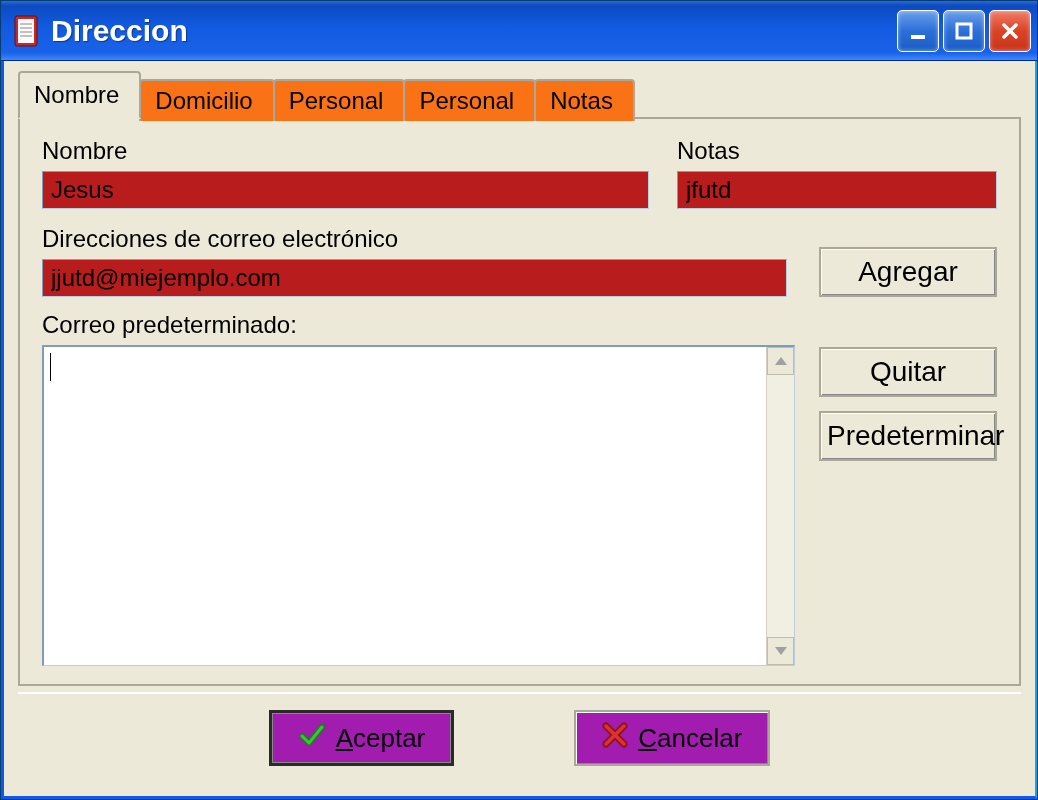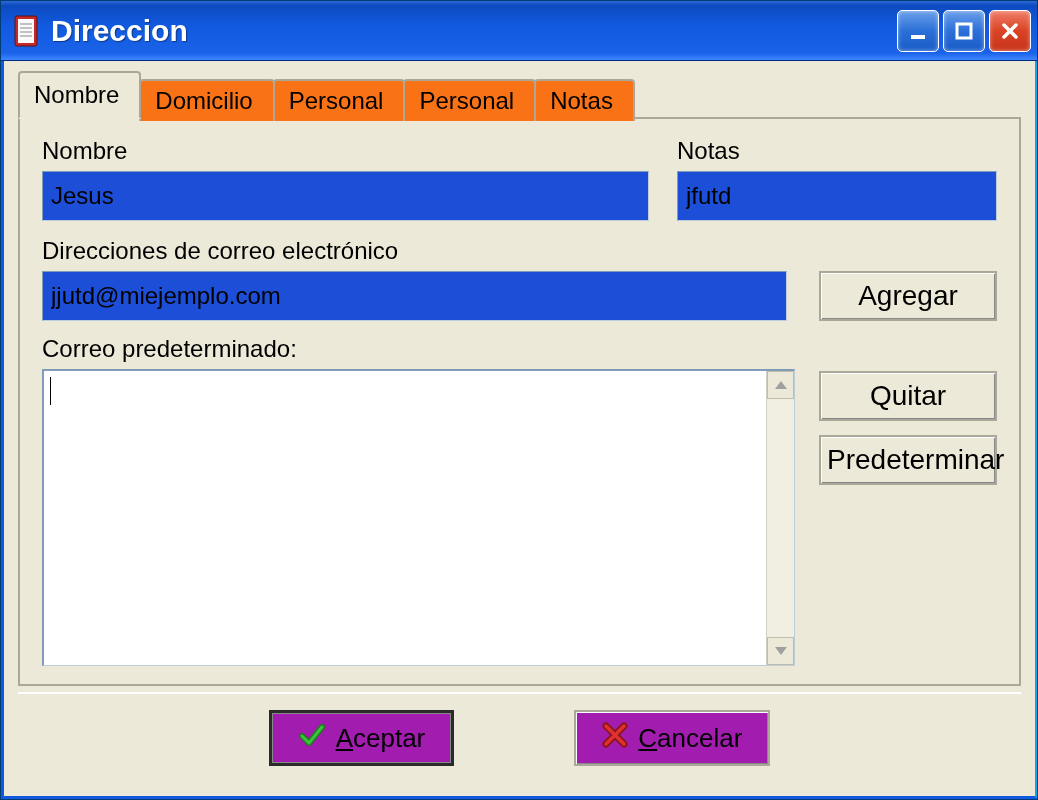--- a/index.html
+++ b/index.html
@@ -128,26 +128,26 @@
     flex-direction: column;
   }
   .field.name { flex: 1; }
   .field.nick { width: 320px; }
   .label {
     font-size: 24px;
     margin-bottom: 6px;
     color: #000;
   }
   .text-input {
-    height: 50px;
+    height: 38px;
     border-top: 1px solid #7f9db9;
     border-left: 1px solid #7f9db9;
     border-right: 1px solid #bdcddb;
     border-bottom: 1px solid #bdcddb;
-    background: #1d4ed8;
+    background: #b91c1c;
     font-size: 24px;
     font-family: inherit;
     padding: 2px 8px;
     outline: none;
   }
   .email-row {
     display: flex;
     align-items: flex-end;
     gap: 32px;
     margin-bottom: 14px;

